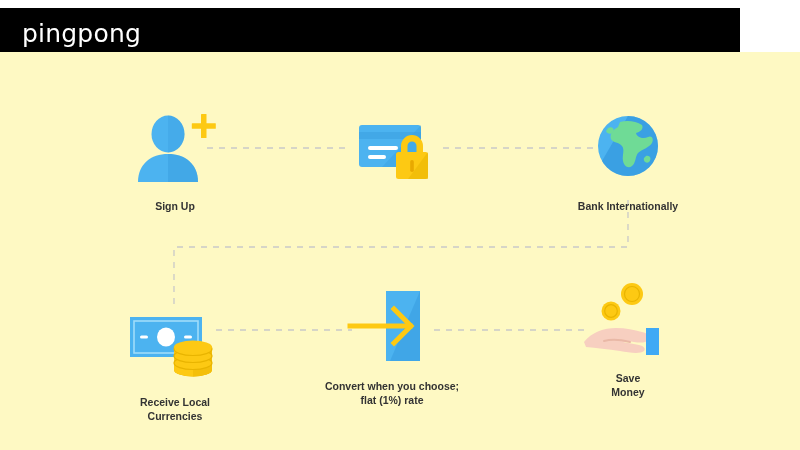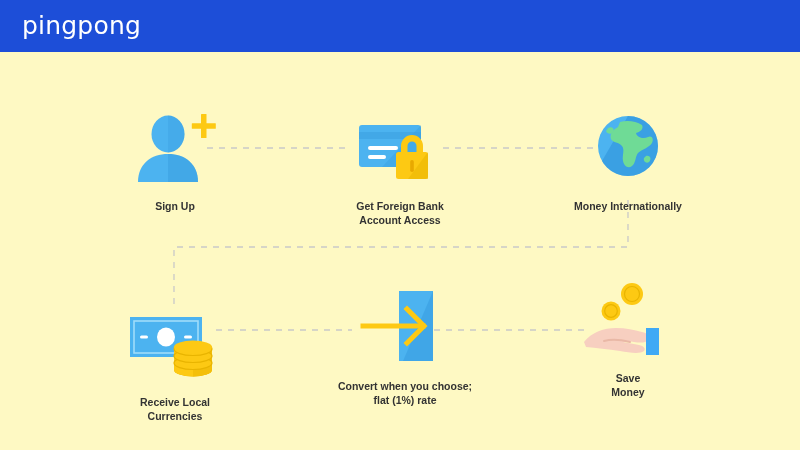--- a/index.html
+++ b/index.html
@@ -12,24 +12,24 @@
     background: #ffffff;
     font-family: "Liberation Sans", sans-serif;
     overflow: hidden;
     position: relative;
   }
 
   
   #header-bar {
     position: absolute;
     left: 0;
-    top: 0;
-    width: 800px;
+    top: 8px;
+    width: 740px;
     height: 52px;
-    background: #1d4ed8;
+    background: #000000;
   }
   #brand-logo {
     position: absolute;
     left: 22px;
     top: 12px;
     color: #ffffff;
     font-size: 25px;
     line-height: 28px;
     font-weight: 400;
     letter-spacing: 0.2px;
@@ -84,21 +84,21 @@
     white-space: pre-line;
     font-family: "Liberation Sans", sans-serif;
   }
 
   
   #step-sign-up          { left: 80px;  top: 56px; }
   #step-bank-access      { left: 305px; top: 56px; }
   #step-sell-intl        { left: 533px; top: 56px; }
   
   #step-receive-currency { left: 80px;  top: 252px; }
-  #step-convert          { left: 310px; top: 236px; }
+  #step-convert          { left: 297px; top: 236px; }
   #step-save-money       { left: 533px; top: 228px; }
 </style>
 </head>
 <body>
 
 <div id="header-bar">
   <div id="brand-logo">pingpong</div>
 </div>
 
 <div id="flow-canvas">
@@ -149,37 +149,35 @@
         <rect x="16" y="47" width="18" height="4" rx="2" fill="#ffffff"></rect>
 
         <g>
           <path d="M49 38 a11 11 0 0 1 22 0 L71 46 L64.5 46 L64.5 38 a4.5 4.5 0 0 0 -9 0 L55.5 46 L49 46 Z" fill="#fdc913"></path>
           <rect x="44" y="44" width="32" height="27" rx="2.5" fill="#fdc913"></rect>
           <path d="M76 44 L76 71 L56 71 Z" fill="#e8b400" opacity="0.5"></path>
           <rect x="58.2" y="52" width="3.6" height="12" rx="1.8" fill="#e8a900"></rect>
         </g>
       </svg>
     </div>
-    <div class="step-label">Get Foreign Bank
-Account Access</div>
   </div>
 
   <div class="step" id="step-sell-intl">
     <div class="step-icon">
       <svg width="96" height="76" viewBox="0 0 96 76">
         <circle cx="48" cy="38" rx="30" ry="30" r="30" fill="#4cb3f0"></circle>
         <path d="M48 8 A30 30 0 0 1 48 68 A30 30 0 0 1 22 53 Z" fill="#2b90d8" opacity="0.55"></path>
         <g fill="#6fdb96">
           <path d="M40 14 C47 12 56 13 62 17 C64 21 60 24 56 25 C57 30 64 31 68 29 C72 27 74 31 72 35 C69 40 62 41 58 45 C55 49 56 55 52 58 C48 61 44 58 43 53 C42 47 45 42 42 38 C39 34 33 35 31 31 C29 26 34 21 38 19 Z"></path>
           <path d="M28 20 C32 18 35 21 33 24 C31 27 27 26 26 23 Z"></path>
           <path d="M66 48 C70 47 72 51 69 54 C66 56 63 53 64 50 Z"></path>
         </g>
       </svg>
     </div>
-    <div class="step-label">Money Internationally</div>
+    <div class="step-label">Bank Internationally</div>
   </div>
 
   <div class="step" id="step-receive-currency">
     <div class="step-icon">
       <svg width="110" height="76" viewBox="0 0 110 76">
 
         <rect x="10" y="13" width="72" height="40" fill="#4cb3f0"></rect>
         <rect x="14" y="17" width="64" height="32" fill="none" stroke="#9fdcfb" stroke-width="1.6"></rect>
         <ellipse cx="46" cy="33" rx="9" ry="9.5" fill="#ffffff"></ellipse>
         <rect x="20" y="31.5" width="8" height="3" rx="1.5" fill="#ffffff"></rect>

